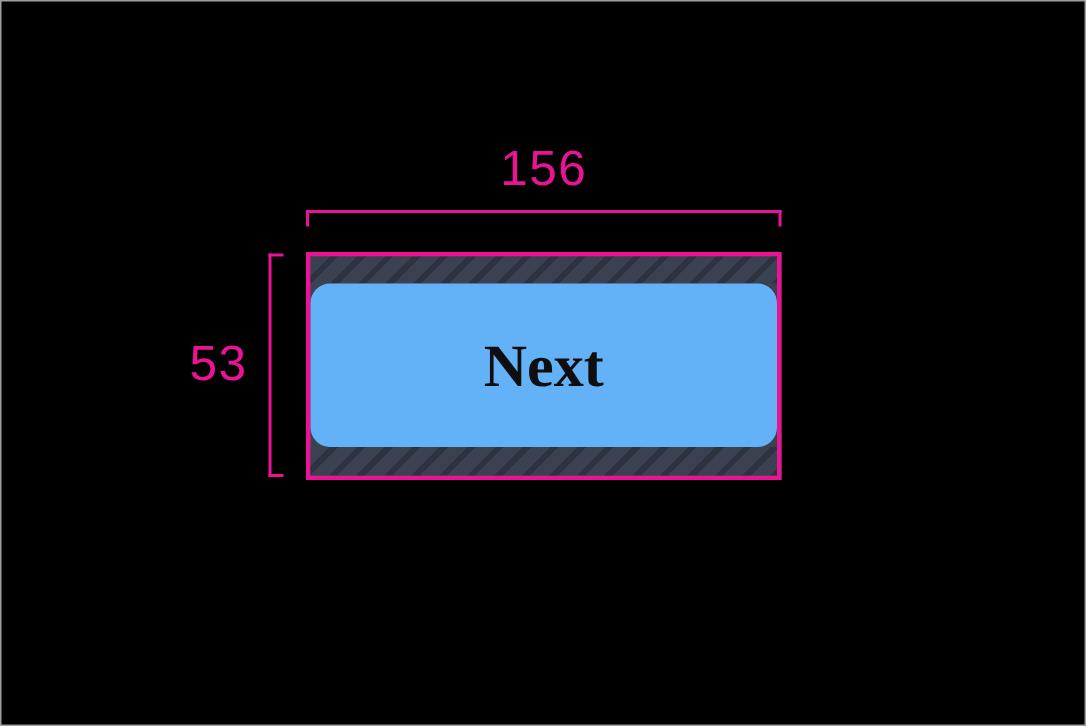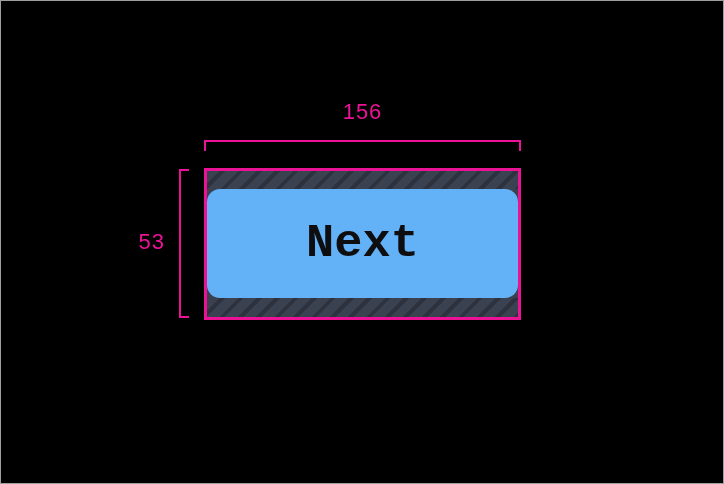--- a/index.html
+++ b/index.html
@@ -20,21 +20,21 @@
   .stage {
     position: relative;
     width: 724px; height: 484px;
     background: var(--background);
     border: 1px solid var(--frame_border);
     overflow: hidden;
   }
   .measure-label {
     position: absolute;
     color: var(--measure_pink);
-    font-size: 22px;
+    font-size: 33px;
     line-height: 33px;
     font-weight: 400;
     letter-spacing: 1px;
   }
   .width-label {
     left: 203px; top: 94px; width: 317px;
     text-align: center;
   }
   .height-label {
     left: 96px; top: 224px; width: 68px;
@@ -76,24 +76,24 @@
     position: absolute;
     left: 0; right: 0; top: 18px; bottom: 19px;
     background: var(--button_blue);
     border: none;
     border-radius: 13px;
     display: flex; align-items: center; justify-content: center;
     cursor: pointer;
   }
   .next-button .btn-label {
     color: var(--button_text);
-    font-size: 47px;
+    font-size: 40px;
     line-height: 47px;
     font-weight: 600;
-    font-family: Liberation Mono, monospace;
+    font-family: Liberation Serif, serif;
   }
 </style>
 </head>
 <body>
 
 <div class="stage">
 
   <div class="measure-label width-label">156</div>
 
   <div class="width-bracket"></div>

